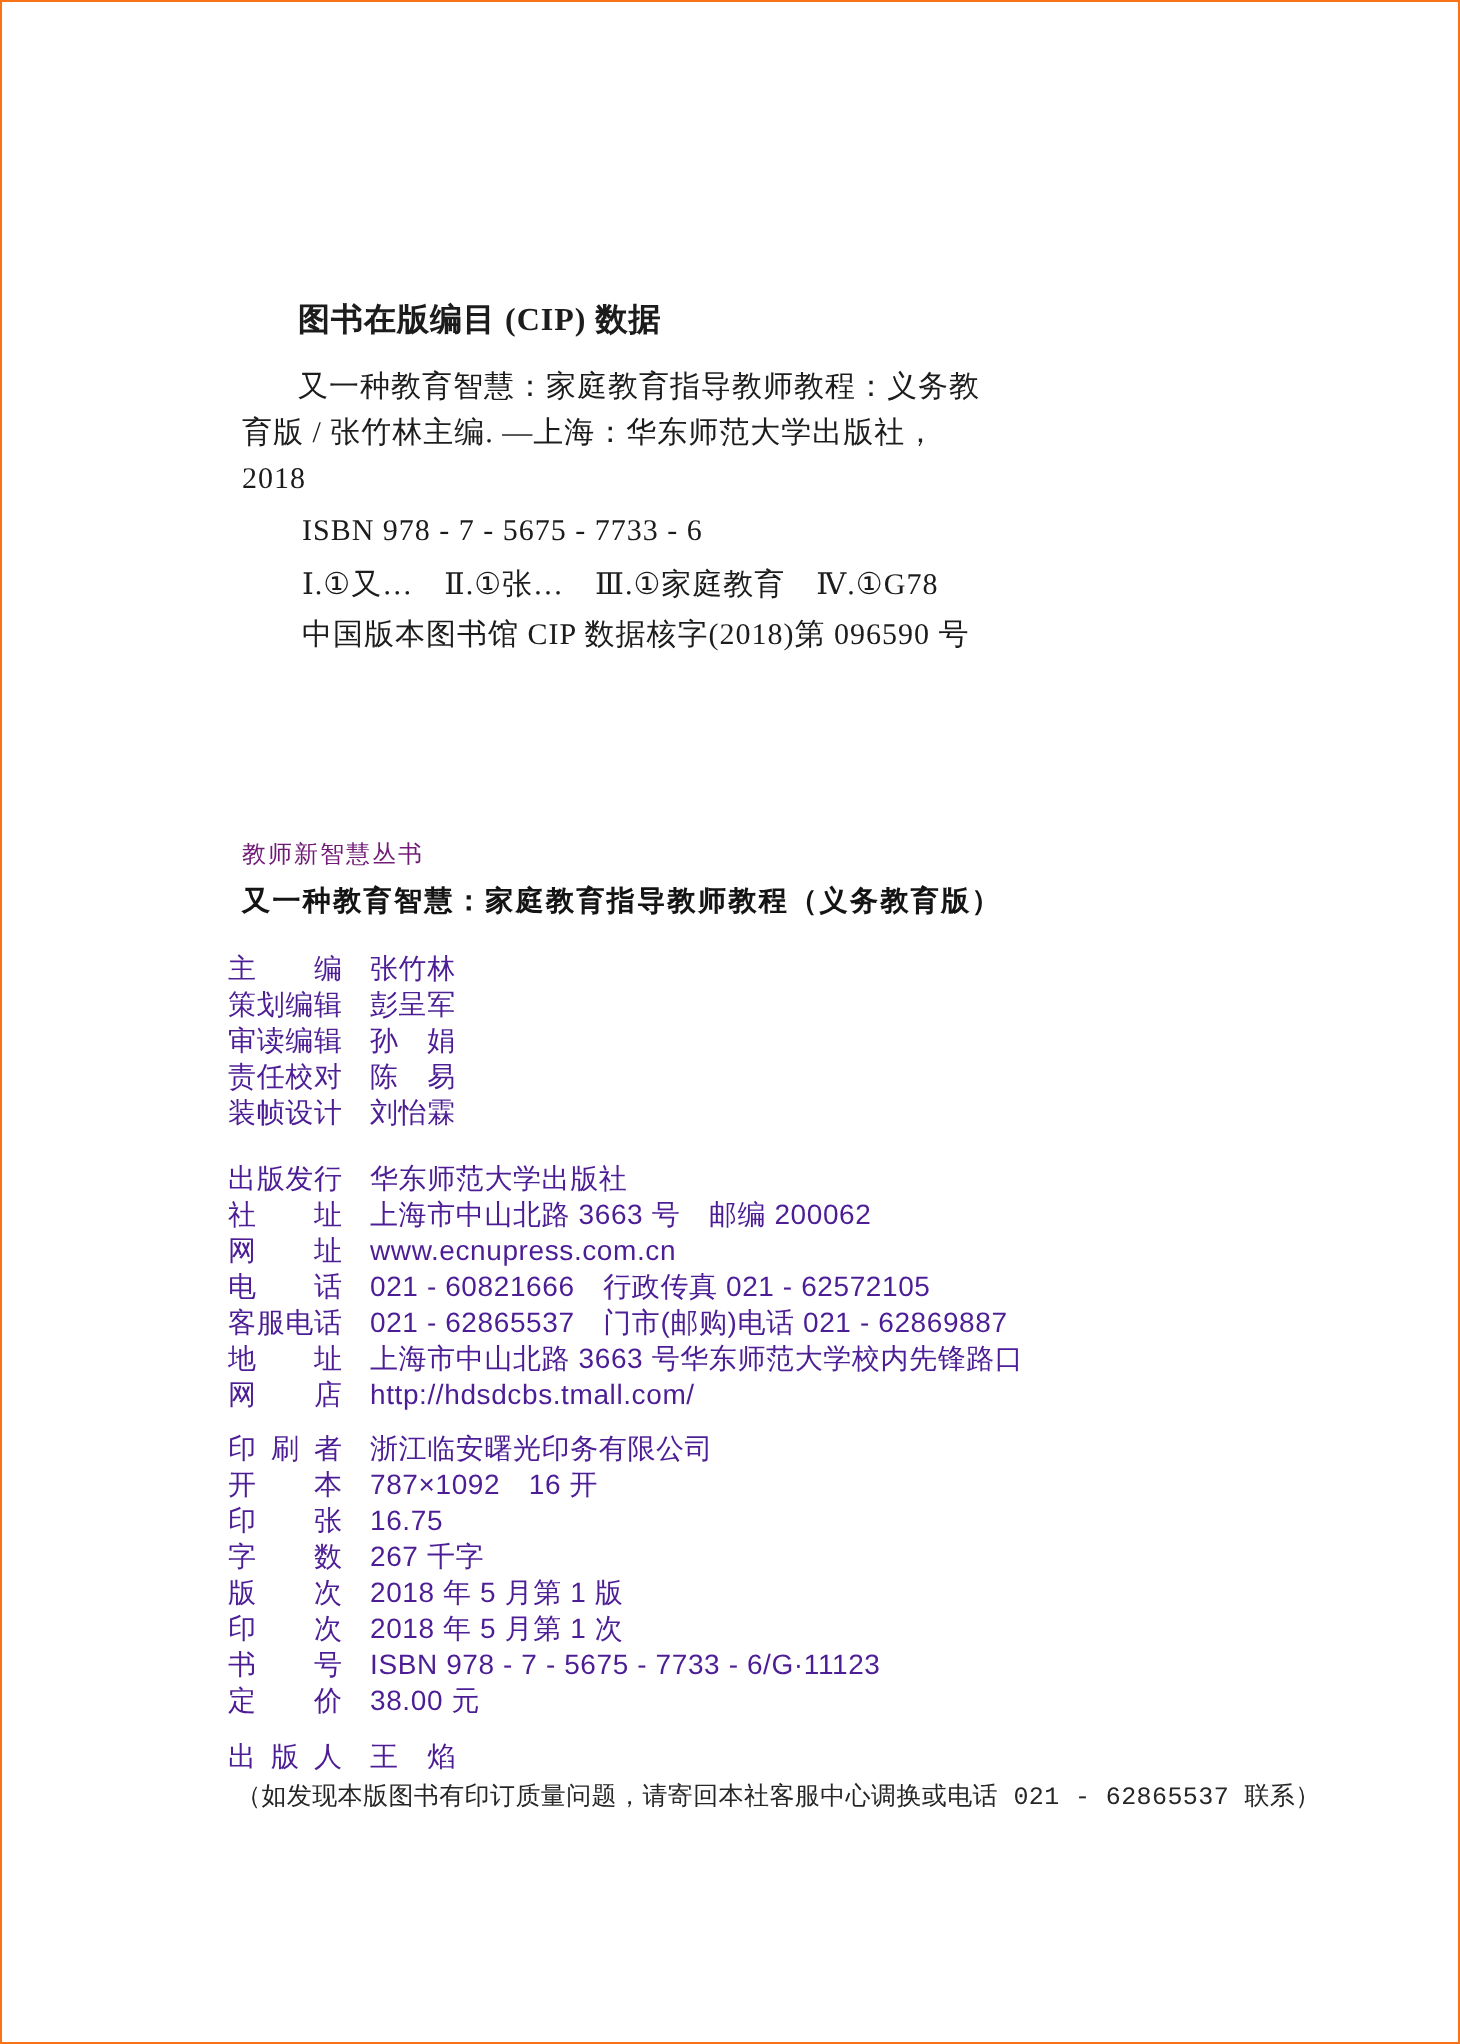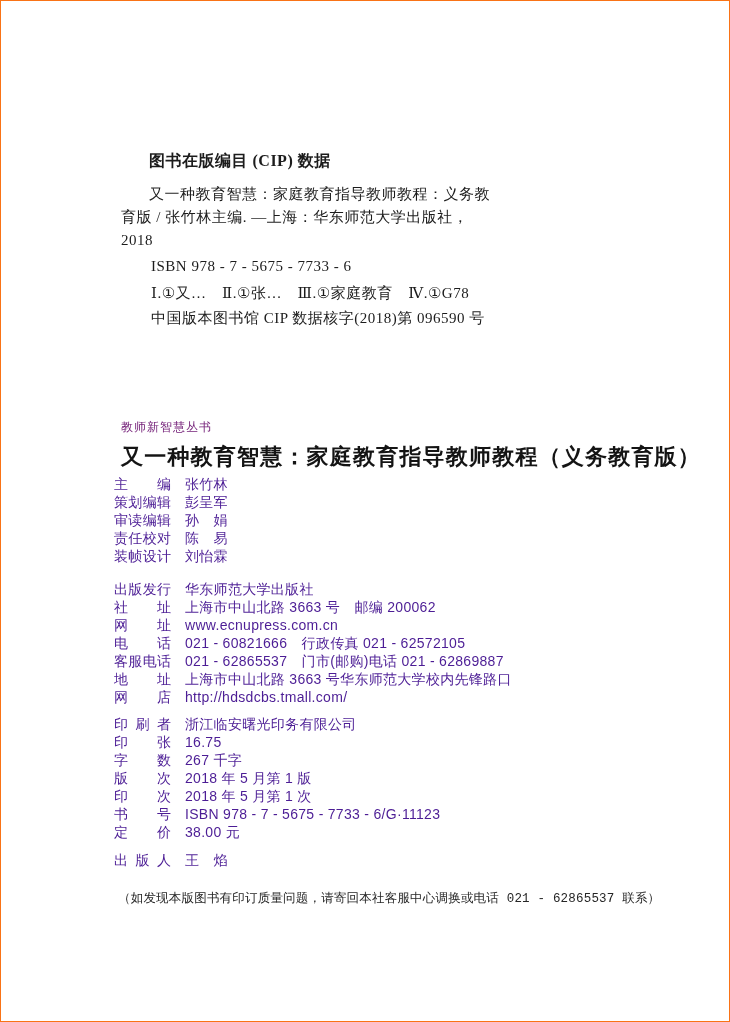--- a/index.html
+++ b/index.html
@@ -48,21 +48,21 @@
     top: 418px;
     width: 540px;
   }
   .series-name {
     font-size: 12px;
     color: #701a75;
     letter-spacing: 1px;
     margin-bottom: 6px;
   }
   .book-title {
-    font-size: 22px;
+    font-size: 14px;
     font-weight: bold;
     color: #141414;
     letter-spacing: 1.2px;
     white-space: nowrap;
   }
 
   
   .info-area {
     position: absolute;
     left: 113px;
@@ -168,20 +168,23 @@
       <div class="info-row">
         <span class="row-label">网店</span><span class="row-value">http://hdsdcbs.tmall.com/</span>
       </div>
     </div>
 
     <div class="block-print">
       <div class="info-row">
         <span class="row-label">印刷者</span><span class="row-value">浙江临安曙光印务有限公司</span>
       </div>
       <div class="info-row">
+        <span class="row-label">开本</span><span class="row-value">787×1092　16 开</span>
+      </div>
+      <div class="info-row">
         <span class="row-label">印张</span><span class="row-value">16.75</span>
       </div>
       <div class="info-row">
         <span class="row-label">字数</span><span class="row-value">267 千字</span>
       </div>
       <div class="info-row">
         <span class="row-label">版次</span><span class="row-value">2018 年 5 月第 1 版</span>
       </div>
       <div class="info-row">
         <span class="row-label">印次</span><span class="row-value">2018 年 5 月第 1 次</span>

